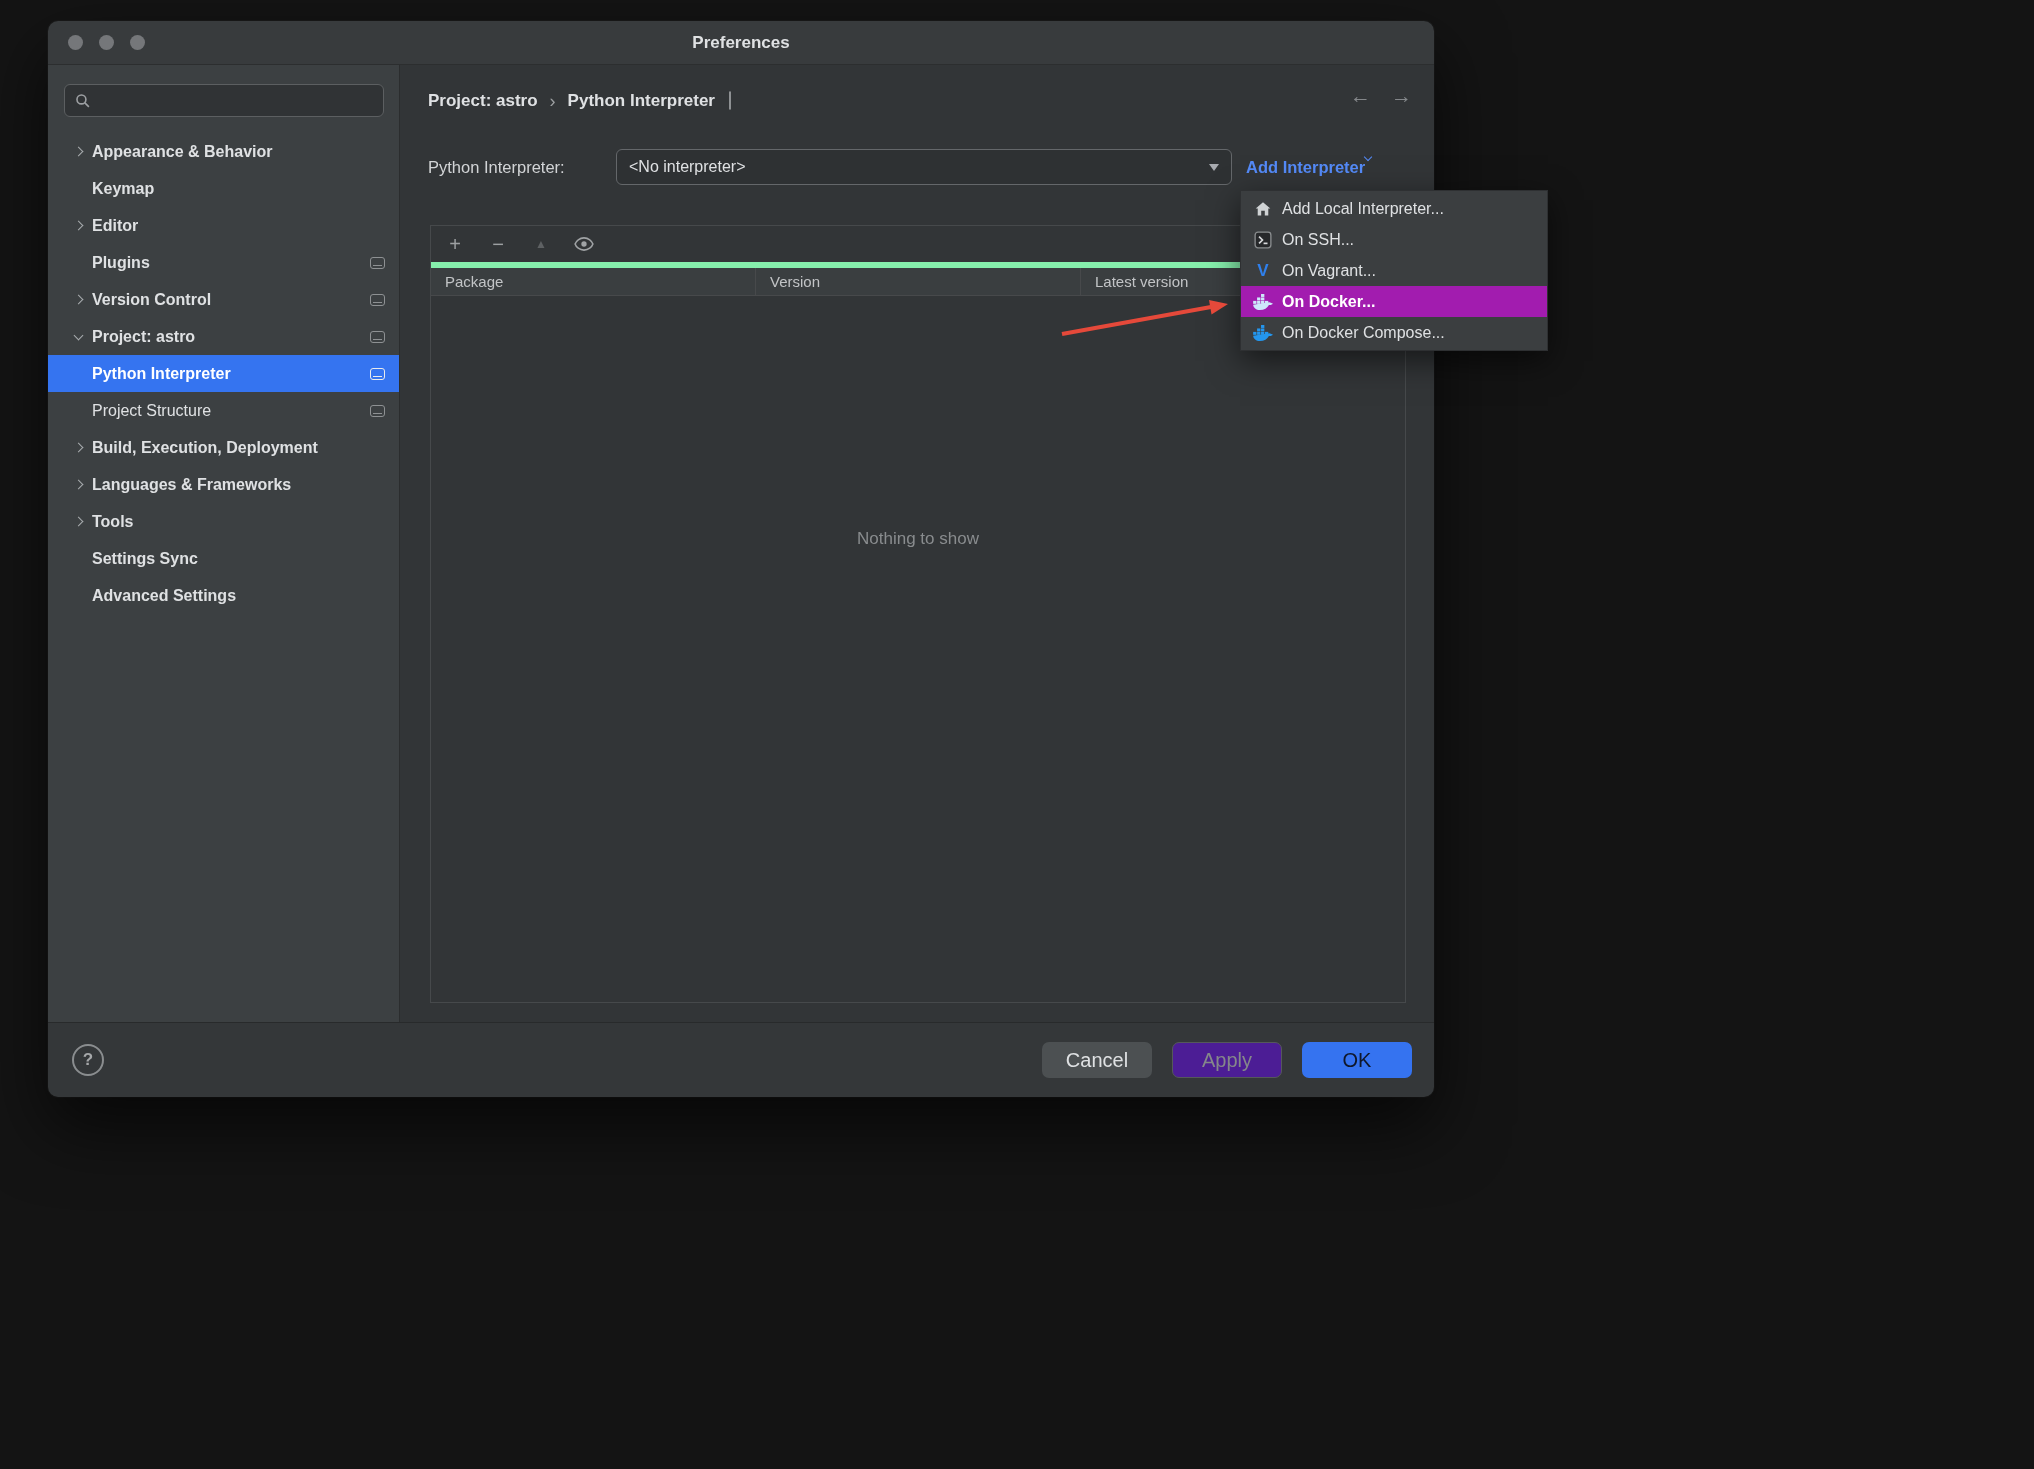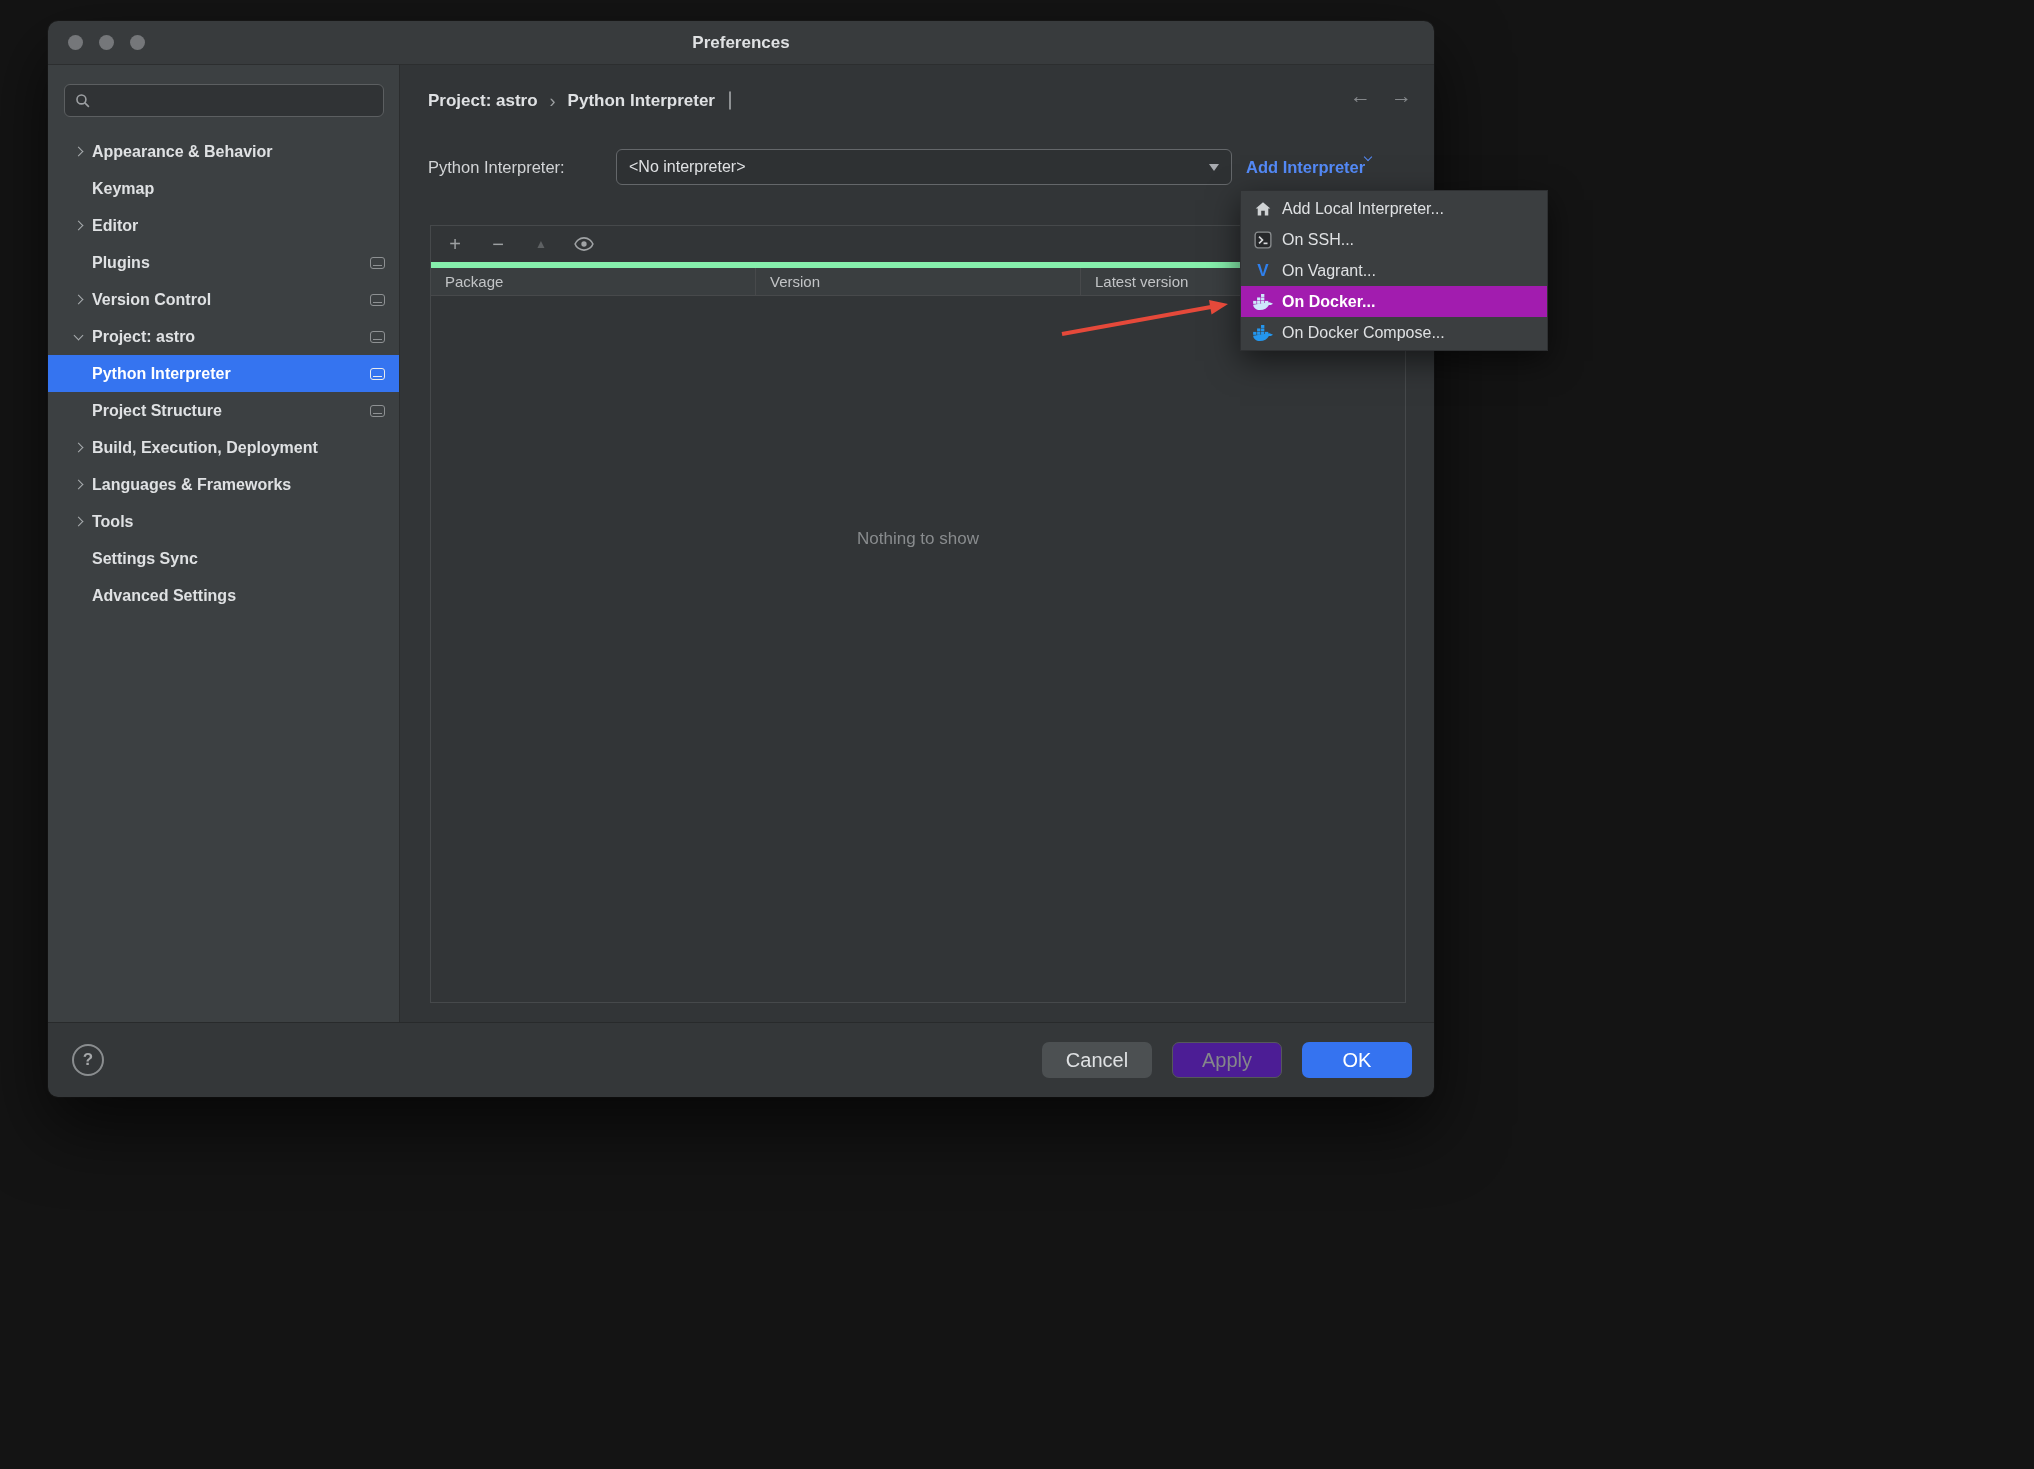--- a/index.html
+++ b/index.html
@@ -27,21 +27,21 @@
                display:flex; align-items:center; padding:0 9px; gap:5px; }
   .searchbox input { flex:1; background:transparent; border:none; outline:none; color:#DFE1E3; font-size:15px; }
   .tree { position:absolute; left:0; right:0; top:68px; }
   .row { height:37px; display:flex; align-items:center; padding-left:22px; cursor:default; }
   .chevbox { width:16px; display:flex; justify-content:center; align-items:center; margin-right:6px; flex:none; }
   .chev { display:inline-block; width:7px; height:7px; border-right:1.8px solid #A9ACAF; border-bottom:1.8px solid #A9ACAF; }
   .chev.r { transform:rotate(-45deg); }
   .chev.d { transform:rotate(45deg); margin-top:-3px; }
   .row .lbl { color:#DFE1E3; font-size:16px; font-weight:600; white-space:nowrap; }
   .row.child { padding-left:44px; }
-  .row.child .lbl { font-weight:700; }
+  .row.child .lbl { font-weight:400; }
   .row.sel { background:#3574F0; }
   .row.sel .lbl { color:#FFFFFF; font-weight:600; }
   .mini-mon { width:15px; height:12px; border:1.5px solid #8E9193; border-radius:3px; position:relative; margin-left:auto; margin-right:14px; flex:none; }
   .mini-mon::after { content:""; position:absolute; left:2px; right:2px; bottom:1.5px; height:1.5px; background:#8E9193; }
   .row.sel .mini-mon { border-color:#E9EBED; }
   .row.sel .mini-mon::after { background:#E9EBED; }
 
   
   .main { flex:1; background:#323537; position:relative; }
   .breadcrumb { position:absolute; left:28px; top:22px; height:28px; display:flex; align-items:center; gap:12px; }
@@ -88,21 +88,21 @@
   
   .footer { height:75px; background:#343739; border-top:1px solid #282A2B; border-radius:0 0 10px 10px;
             display:flex; align-items:center; padding:0 22px 0 24px; }
   .help-btn { width:32px; height:32px; border-radius:50%; border:2px solid #8A8D8F; color:#A6A8AA;
               display:flex; align-items:center; justify-content:center; font-size:17px; font-weight:700; }
   .btns { margin-left:auto; display:flex; gap:20px; }
   .btn { min-width:110px; height:36px; border-radius:7px; display:flex; align-items:center; justify-content:center;
          font-size:20px; }
   .btn.cancel { background:#4C5052; color:#DFE1E3; }
   .btn.apply { background:#4c1d95; border:1px solid #55585A; color:#85878A; }
-  .btn.ok { background:#3573F0; color:#ffffff; }
+  .btn.ok { background:#3573F0; color:#0f172a; }
 
   .arrow-overlay { position:absolute; left:0; top:0; width:2034px; height:1469px; pointer-events:none; z-index:60; }
 </style>
 </head>
 <body>
 
 <div class="screen">
   <div class="window">
 
     <div class="titlebar">

